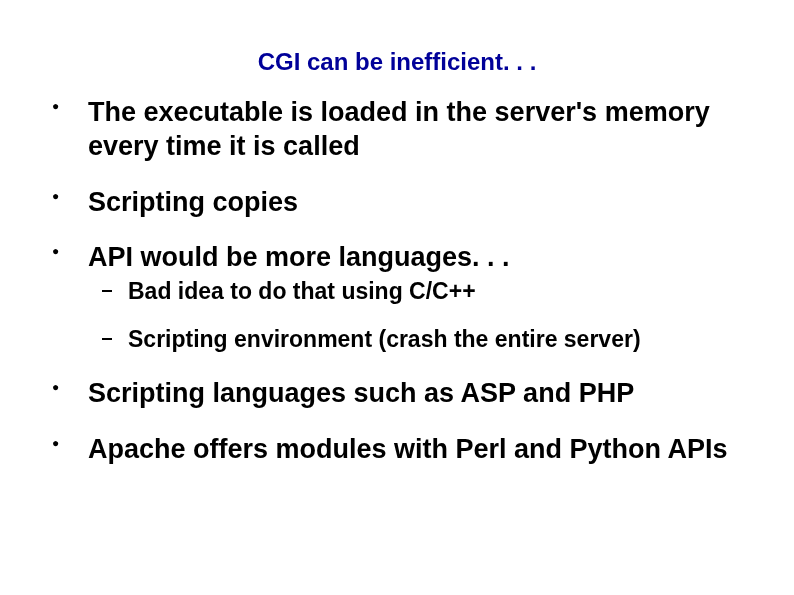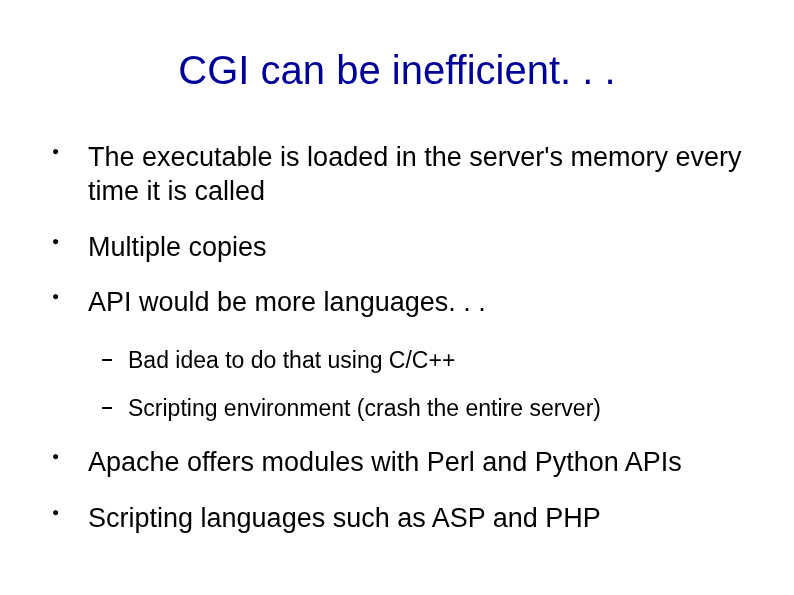--- a/index.html
+++ b/index.html
@@ -1,48 +1,48 @@
 <!DOCTYPE html>
 <html><head>
 <meta charset="utf-8">
 <style>
   * { box-sizing: border-box; margin: 0; padding: 0; }
   html, body { width: 794px; height: 595px; background: #ffffff; font-family: Arial, Helvetica, sans-serif; color: #000000; }
   .slide { width: 794px; height: 595px; padding: 48px 44px 40px 44px; }
-  .title { color: #000099; font-weight: normal; font-size: 40px; text-align: center; margin-bottom: 48px; }
+  .title { color: #000099; font-weight: bold; font-size: 24px; text-align: center; margin-bottom: 20px; }
   ul.main { list-style: none; padding-left: 0; }
-  ul.main > li { position: relative; padding-left: 44px; font-size: 27px; line-height: 1.25; margin-bottom: 22px; }
+  ul.main > li { position: relative; padding-left: 44px; font-size: 27px; line-height: 1.25; margin-bottom: 22px; font-weight: bold; }
   ul.main > li::before { content: "●"; position: absolute; left: 8px; top: 0.25em; font-size: 12px; color: #000; }
-  ul.sub { list-style: none; padding-left: 0; margin-top: 26px; margin-bottom: 6px; }
+  ul.sub { list-style: none; padding-left: 0; margin-top: 2px; margin-bottom: 6px; }
   ul.sub > li { position: relative; padding-left: 40px; font-size: 23px; line-height: 1.3; margin-bottom: 18px; }
   ul.sub > li::before { content: ""; position: absolute; left: 14px; top: 0.58em; width: 10px; height: 2px; background: #000; }
 </style>
 </head>
 <body>
 
 <div class="slide">
   <h1 class="title">CGI can be inefficient. . .</h1>
   <ul class="main">
     <li>
       <span>The executable is loaded in the server's memory every time it is called</span>
     </li>
     <li>
-      <span>Multiple copies</span>
+      <span>Scripting copies</span>
     </li>
     <li>
       <span>API would be more languages. . .</span>
       <ul class="sub">
         <li>
           <span>Bad idea to do that using C/C++</span>
         </li>
         <li>
           <span>Scripting environment (crash the entire server)</span>
         </li>
       </ul>
     </li>
     <li>
-      <span>Apache offers modules with Perl and Python APIs</span>
+      <span>Scripting languages such as ASP and PHP</span>
     </li>
     <li>
-      <span>Scripting languages such as ASP and PHP</span>
+      <span>Apache offers modules with Perl and Python APIs</span>
     </li>
   </ul>
 </div>
 
 </body></html>

